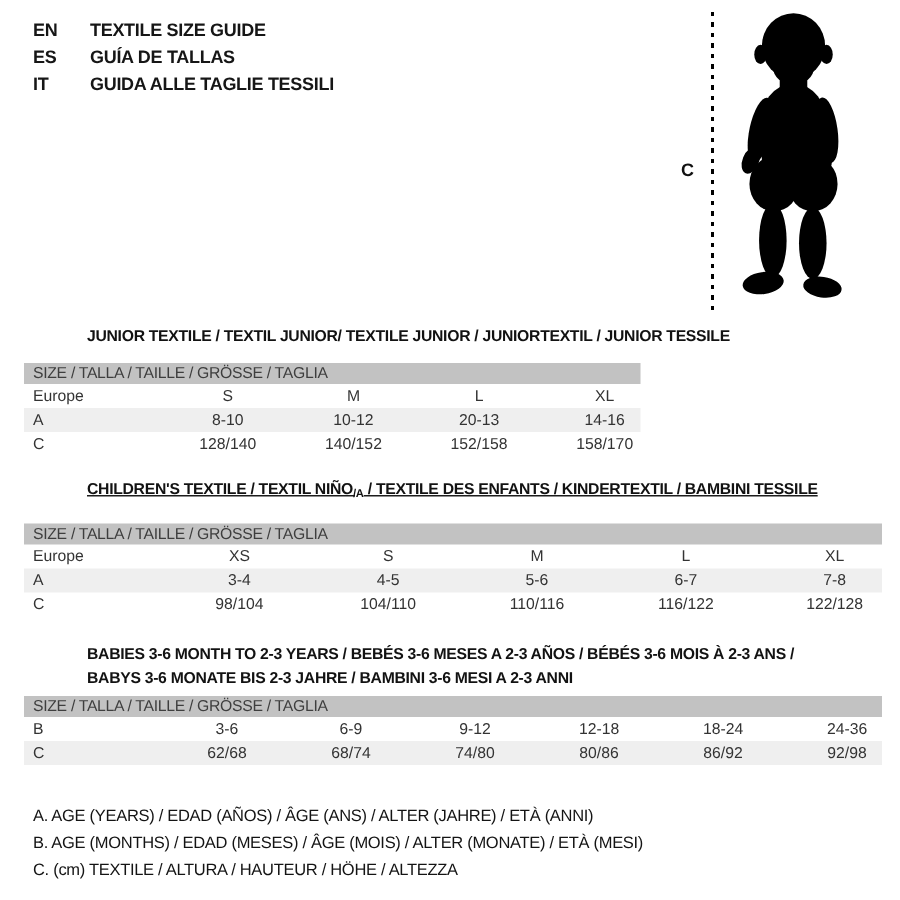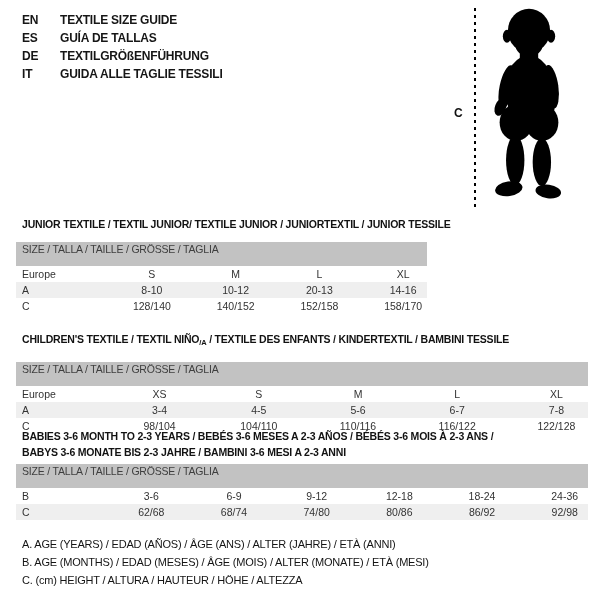--- a/index.html
+++ b/index.html
@@ -13,60 +13,56 @@
   .lang-code{width:38px;flex:0 0 38px;}
   
   .measure-line{
     position:absolute;left:474px;top:8px;width:2px;height:202px;
     background:repeating-linear-gradient(to bottom,#000 0 3px,transparent 3px 7px);
   }
   .measure-label{position:absolute;left:454px;top:106px;font-size:12px;font-weight:bold;color:#111;}
   .baby-svg{position:absolute;left:483px;top:6px;width:92px;height:202px;}
   
   .section{position:absolute;}
-  .section-title{font-size:10.5px;font-weight:bold;letter-spacing:-0.2px;color:#121212;}
+  .section-title{font-size:10.5px;font-weight:bold;letter-spacing:-0.2px;color:#121212;margin-left:36px;}
   .title-line{line-height:16px;white-space:nowrap;}
   .sub{font-size:7.5px;position:relative;bottom:-2px;}
   .size-table{position:absolute;left:-6px;}
   .size-bar{
-    height:24px;line-height:14px;background:#c2c2c2;color:#3e3e3e;
+    height:14px;line-height:14px;background:#c2c2c2;color:#3e3e3e;
     font-size:10.5px;padding-left:6px;letter-spacing:-0.2px;
   }
   .trow{display:flex;height:16px;line-height:16px;font-size:10.5px;color:#333;gap:36px;}
   .trow.stripe{background:#efefef;}
   .cell{flex:1;text-align:center;}
   .cell.label{flex:0 0 70px;text-align:left;padding-left:6px;}
   
   #section-junior{left:22px;top:216px;width:411px;}
   #section-junior .size-table{top:26px;width:411px;}
-  #section-children{left:22px;top:331px;width:572px;}
+  #section-children{left:22px;top:318px;width:572px;text-decoration:underline;}
   #section-children .size-table{top:31px;width:572px;}
   #section-babies{left:22px;top:428px;width:572px;}
   #section-babies .size-table{top:36px;width:572px;}
   
   .legend{position:absolute;left:22px;top:535px;}
   .legend-line{line-height:18px;font-size:11px;font-weight:normal;letter-spacing:-0.2px;color:#141414;white-space:nowrap;}
 </style>
 </head>
 <body>
 
 <div class="canvas">
 
   <div class="lang-block">
       <div class="lang-row">
         <span class="lang-code">EN</span>
         <span class="lang-title">TEXTILE SIZE GUIDE</span>
       </div>
       <div class="lang-row">
         <span class="lang-code">ES</span>
         <span class="lang-title">GUÍA DE TALLAS</span>
-      </div>
-      <div class="lang-row">
-        <span class="lang-code">DE</span>
-        <span class="lang-title">TEXTILGRÖßENFÜHRUNG</span>
       </div>
       <div class="lang-row">
         <span class="lang-code">IT</span>
         <span class="lang-title">GUIDA ALLE TAGLIE TESSILI</span>
       </div>
     </div>
 
   <div class="measure-line"></div>
   <div class="measure-label">C</div>
   <svg class="baby-svg" viewBox="0 0 100 220" xmlns="http://www.w3.org/2000/svg">
@@ -178,16 +174,16 @@
           <div class="cell">80/86</div>
           <div class="cell">86/92</div>
           <div class="cell">92/98</div>
         </div>
       </div>
   </div>
 
   <div class="legend">
       <div class="legend-line">A. AGE (YEARS) / EDAD (AÑOS) / ÂGE (ANS) / ALTER (JAHRE) / ETÀ (ANNI)</div>
       <div class="legend-line">B. AGE (MONTHS) / EDAD (MESES) / ÂGE (MOIS) / ALTER (MONATE) / ETÀ (MESI)</div>
-      <div class="legend-line">C. (cm) HEIGHT / ALTURA / HAUTEUR / HÖHE / ALTEZZA</div>
+      <div class="legend-line">C. (cm) TEXTILE / ALTURA / HAUTEUR / HÖHE / ALTEZZA</div>
     </div>
 
 </div>
 
 </body></html>

